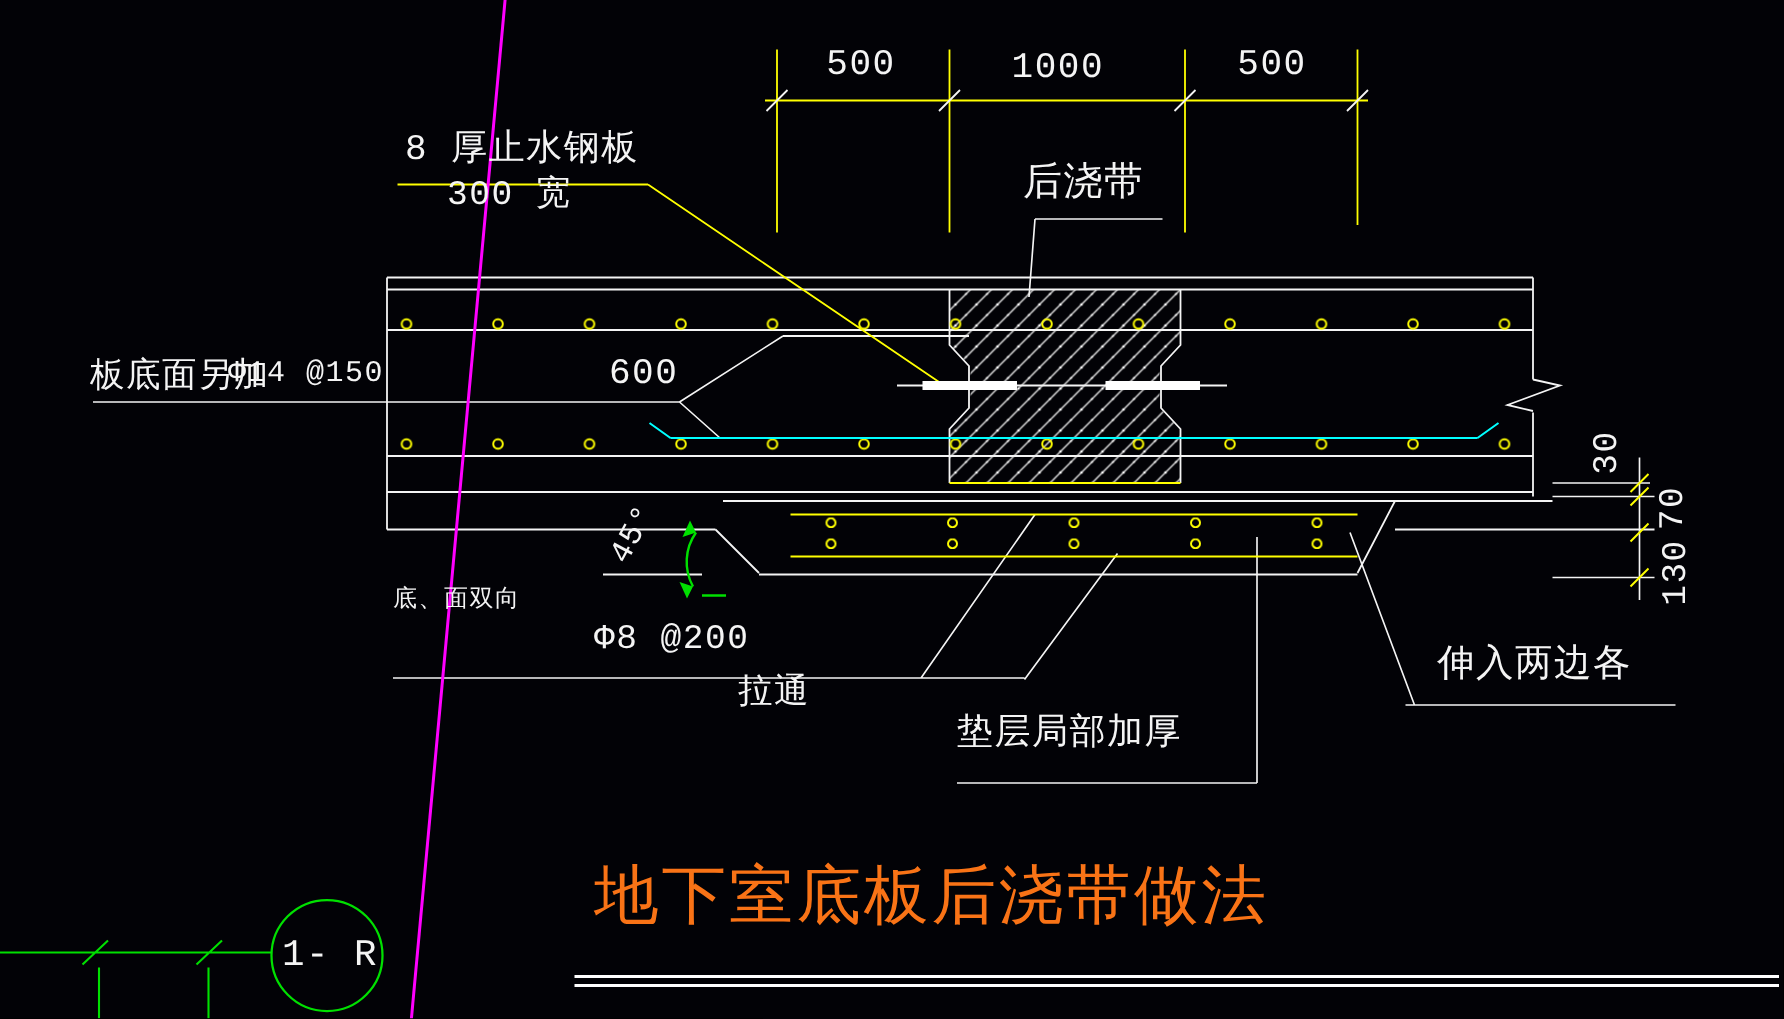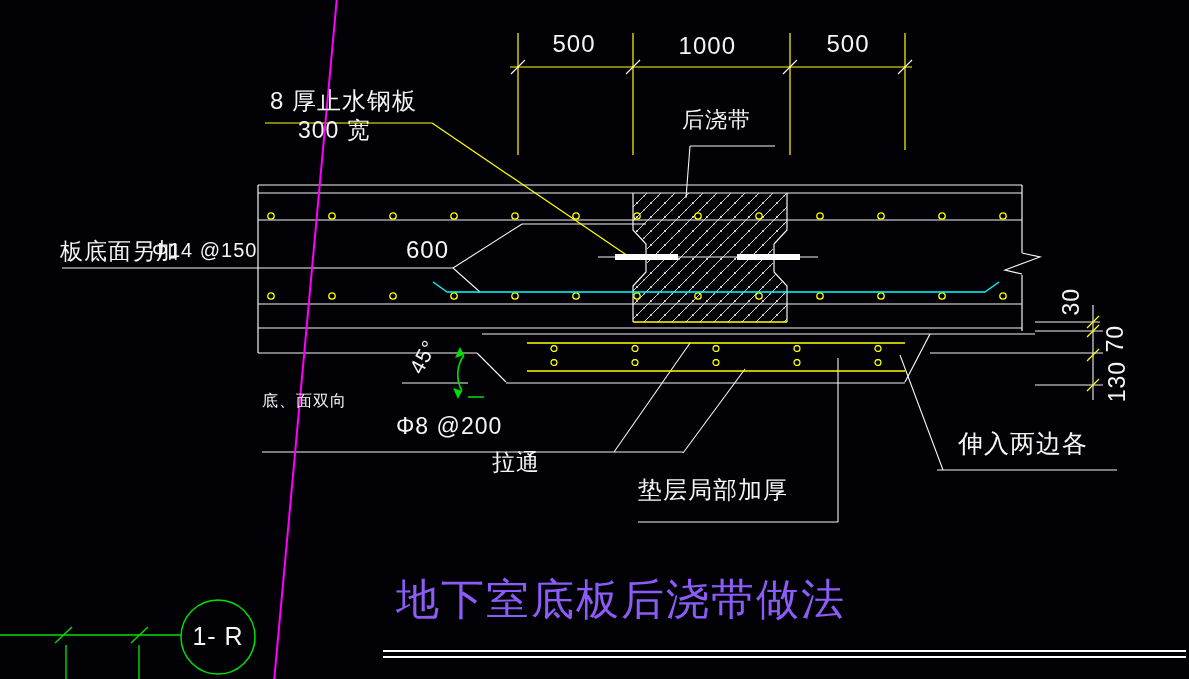--- a/index.html
+++ b/index.html
@@ -1,30 +1,30 @@
 <!DOCTYPE html>
 <html><head>
 <meta charset="utf-8">
 <style>
   html,body{margin:0;padding:0;background:#000;}
   #stage{
     position:relative;width:1189px;height:679px;overflow:hidden;
     background:#020206;
-    font-family:Liberation Sans, sans-serif;
+    font-family:Liberation Mono, monospace;
   }
   #stage svg{position:absolute;left:0;top:0;}
   .lbl{
     position:absolute;color:#f4f4f4;white-space:nowrap;
     font-weight:400;letter-spacing:1px;line-height:1.1;
   }
   .c{text-align:center;}
   .rot90{transform:rotate(-90deg);transform-origin:center center;}
   .angle{transform:rotate(-62deg);transform-origin:center center;}
   .title{
-    font-size:43px;letter-spacing:2px;color:#8b5cf6;
+    font-size:43px;letter-spacing:2px;color:#f97316;
   }
 </style>
 </head>
 <body>
 
 <div id="stage">
 
   <svg width="1189" height="679" viewBox="0 0 1189 679">
     <defs>
       <pattern id="hatch" patternUnits="userSpaceOnUse" x="633" y="193" width="14" height="14">
@@ -105,21 +105,21 @@
   <div class="lbl c" style="left:544px;top:31px;width:60px;font-size:24px;">500</div>
   <div class="lbl c" style="left:660px;top:33px;width:76px;font-size:24px;text-align:right;">1000</div>
   <div class="lbl c" style="left:818px;top:31px;width:60px;font-size:24px;">500</div>
 
   <div class="lbl c rot90" style="left:1051px;top:289px;width:42px;font-size:23px;">30</div>
   <div class="lbl c rot90" style="left:1095px;top:326px;width:42px;font-size:23px;">70</div>
   <div class="lbl c rot90" style="left:1092px;top:369px;width:52px;font-size:23px;">130</div>
 
   <div class="lbl" style="left:270px;top:88px;font-size:24px;">8 厚止水钢板</div>
   <div class="lbl" style="left:298px;top:118px;font-size:23px;">300 宽</div>
-  <div class="lbl" style="left:682px;top:108px;font-size:22px;">后浇带</div>
+  <div class="lbl" style="left:682px;top:108px;font-size:26px;">后浇带</div>
 
   <div class="lbl" style="left:60px;top:239px;font-size:23px;">板底面另加</div>
   <div class="lbl" style="left:152px;top:239px;font-size:20px;">Φ14 @150</div>
   <div class="lbl" style="left:406px;top:237px;font-size:24px;">600</div>
 
   <div class="lbl" style="left:262px;top:392px;font-size:16px;">底、面双向</div>
   <div class="lbl" style="left:396px;top:414px;font-size:23px;">Φ8 @200</div>
   <div class="lbl" style="left:492px;top:414px;font-size:23px;margin-top:36px;">拉通</div>
 
   <div class="lbl" style="left:638px;top:477px;font-size:24px;">垫层局部加厚</div>

